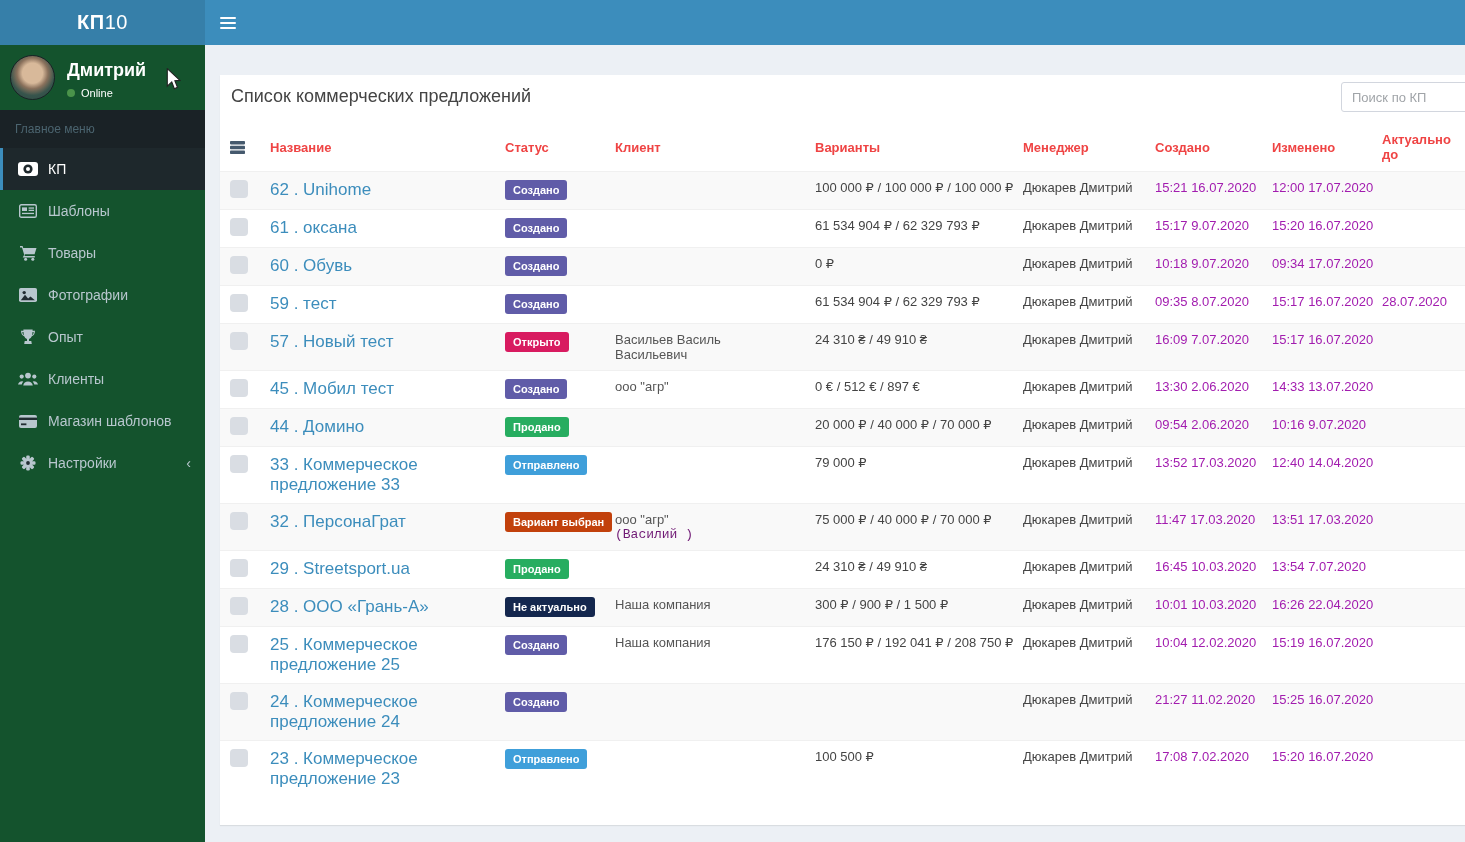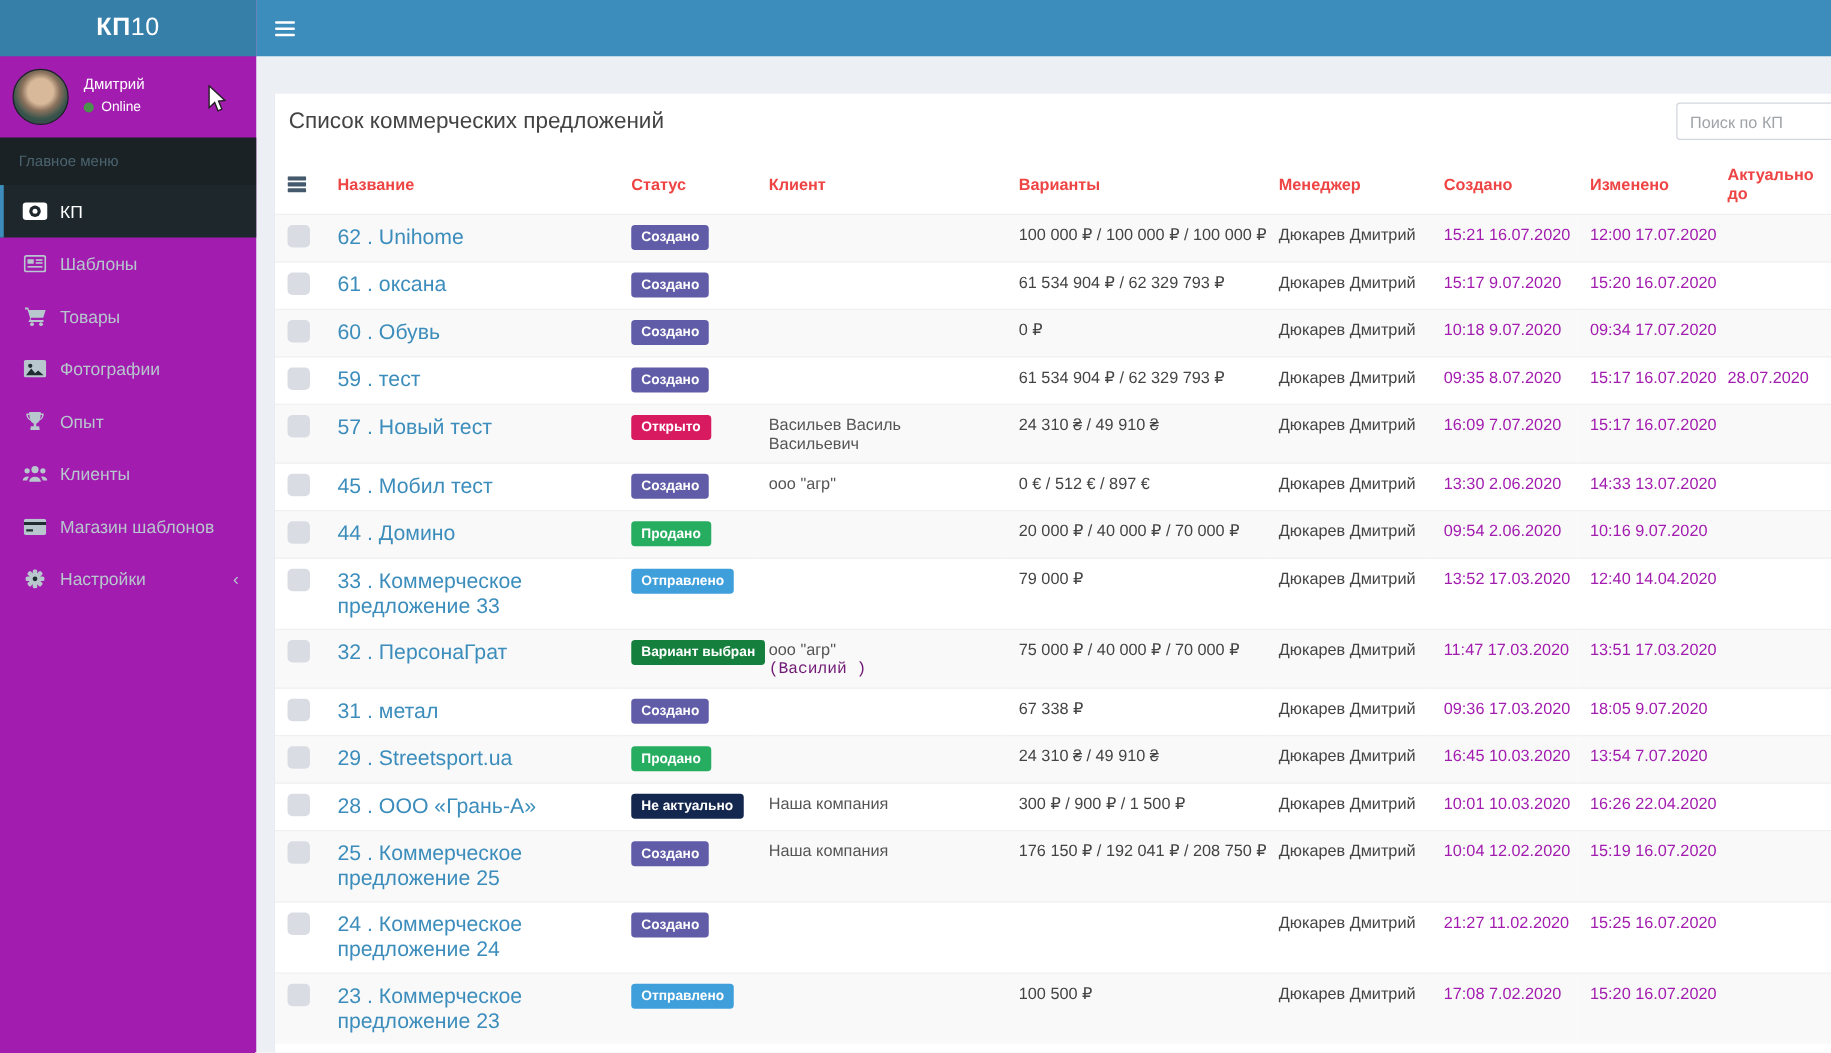--- a/index.html
+++ b/index.html
@@ -3,29 +3,29 @@
 <meta charset="utf-8">
 <style>
   * { box-sizing: border-box; }
   html,body { margin:0; padding:0; }
   body {
     width:1465px; height:842px; overflow:hidden; position:relative;
     font-family:"Liberation Sans","DejaVu Sans",sans-serif;
     background:#ecf0f5; color:#333;
   }
   
-  .sidebar { position:absolute; left:0; top:0; width:205px; height:842px; background:#a21caf; z-index:3; }
+  .sidebar { position:absolute; left:0; top:0; width:205px; height:842px; background:#14532d; z-index:3; }
   .logo { height:45px; background:#367fa9; color:#fff; text-align:center; line-height:45px; font-size:20px; letter-spacing:.5px; cursor:pointer; }
   .logo b { font-weight:bold; }
   .user-panel { display:flex; gap:12px; padding:10px; align-items:flex-start; }
   .avatar { width:45px; height:45px; border-radius:50%; flex:0 0 45px;
     background: radial-gradient(circle at 50% 40%, #d8b99a 0 30%, #8a715c 46%, #37544c 66%, #2c4741 100%);
     border:1px solid #1a2226; }
   .user-info { padding-top:5px; }
-  .user-name { color:#fff; font-weight:normal; font-size:12px; margin-bottom:6px; }
+  .user-name { color:#fff; font-weight:bold; font-size:18px; margin-bottom:6px; }
   .user-status { color:#fff; font-size:11px; display:flex; align-items:center; gap:6px; }
   .status-dot { width:8px; height:8px; border-radius:50%; background:#4a934a; display:inline-block; }
   .menu-header { background:#1a2226; color:#4b646f; font-size:12px; padding:12px 15px; }
   .menu { list-style:none; margin:0; padding:0; }
   .menu li { display:flex; align-items:center; gap:10px; padding:13px 15px; color:#b8c7ce; font-size:14px;
     border-left:3px solid transparent; cursor:pointer; position:relative; }
   .menu li.active { background:#1e282c; color:#fff; border-left-color:#3c8dbc; }
   .micon { width:20px; height:16px; display:inline-flex; justify-content:center; align-items:center; flex:0 0 20px; }
   .micon svg { display:block; }
   .chevron-left { position:absolute; right:14px; top:50%; transform:translateY(-50%); font-size:14px; color:inherit; line-height:1; }
@@ -336,46 +336,32 @@
     <td class="cell-variants">79 000 ₽</td>
     <td class="cell-manager">Дюкарев Дмитрий</td>
     <td class="cell-date">13:52 17.03.2020</td>
     <td class="cell-date">12:40 14.04.2020</td>
     <td class="cell-date"></td>
   </tr>
 
   <tr>
     <td><span class="checkbox"></span></td>
     <td><a class="name-link">32 . ПерсонаГрат</a></td>
-    <td><span class="badge" style="background: #15803d;">Вариант выбран</span></td>
+    <td><span class="badge" style="background: #c2410c;">Вариант выбран</span></td>
     <td class="cell-client">
               <div class="c1">ооо "агр"</div>
               <div class="sub">(Василий )</div>
             </td>
     <td class="cell-variants">75 000 ₽ / 40 000 ₽ / 70 000 ₽</td>
     <td class="cell-manager">Дюкарев Дмитрий</td>
     <td class="cell-date">11:47 17.03.2020</td>
     <td class="cell-date">13:51 17.03.2020</td>
     <td class="cell-date"></td>
   </tr>
 
-  <tr>
-    <td><span class="checkbox"></span></td>
-    <td><a class="name-link">31 . метал</a></td>
-    <td><span class="badge" style="background: rgb(96, 92, 168);">Создано</span></td>
-    <td class="cell-client">
-              <div class="c1"></div>
-              <div class="sub"></div>
-            </td>
-    <td class="cell-variants">67 338 ₽</td>
-    <td class="cell-manager">Дюкарев Дмитрий</td>
-    <td class="cell-date">09:36 17.03.2020</td>
-    <td class="cell-date">18:05 9.07.2020</td>
-    <td class="cell-date"></td>
-  </tr>
 
   <tr>
     <td><span class="checkbox"></span></td>
     <td><a class="name-link">29 . Streetsport.ua</a></td>
     <td><span class="badge" style="background: rgb(39, 173, 96);">Продано</span></td>
     <td class="cell-client">
               <div class="c1"></div>
               <div class="sub"></div>
             </td>
     <td class="cell-variants">24 310 ₴ / 49 910 ₴</td>

